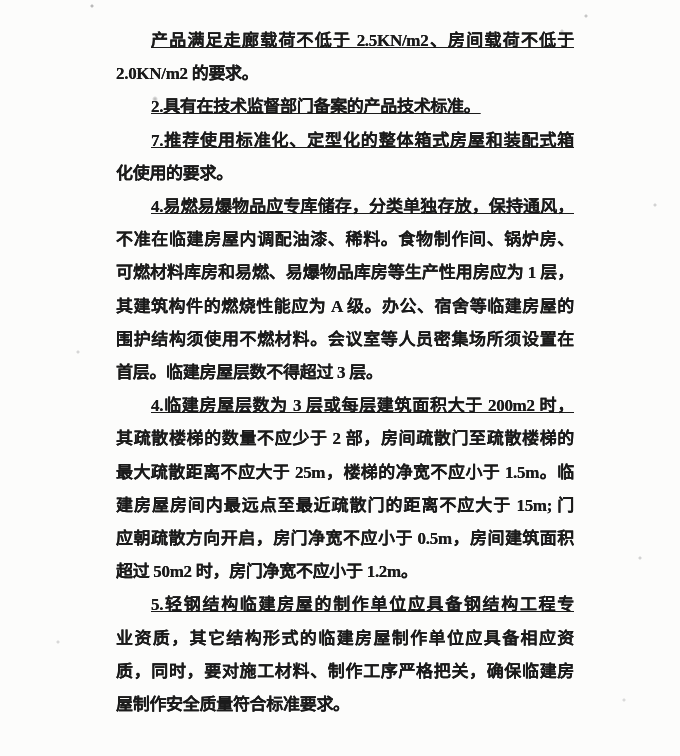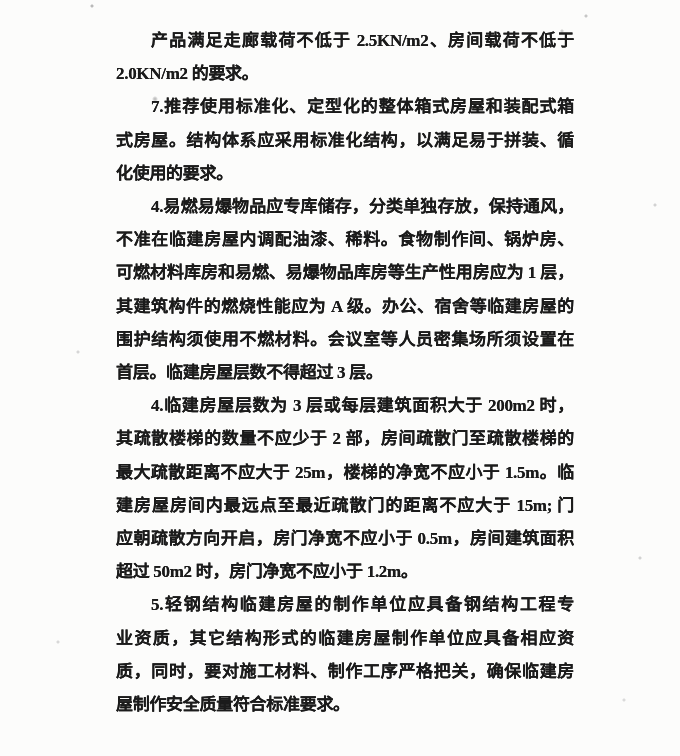--- a/index.html
+++ b/index.html
@@ -41,31 +41,32 @@
   .line {
     white-space: nowrap;
   }
   .line.fill {
     white-space: normal;
     text-align: justify;
     text-align-last: justify;
   }
   .line.indent {
     padding-left: 35px;
+    text-decoration: underline;
   }
 </style>
 </head>
 <body>
 
 <div class="page" style="--paper: #fcfcfb; --ink: #1b1b1b; width: 680px; height: 756px;">
   <div class="textblock">
       <div class="line indent fill">产品满足走廊载荷不低于 2.5KN/m2、房间载荷不低于</div>
       <div class="line">2.0KN/m2 的要求。</div>
+      <div class="line indent">2.具有在技术监督部门备案的产品技术标准。</div>
       <div class="line indent fill">7.推荐使用标准化、定型化的整体箱式房屋和装配式箱</div>
-      <div class="line fill">式房屋。结构体系应采用标准化结构，以满足易于拼装、循</div>
       <div class="line">化使用的要求。</div>
       <div class="line indent fill">4.易燃易爆物品应专库储存，分类单独存放，保持通风，</div>
       <div class="line fill">不准在临建房屋内调配油漆、稀料。食物制作间、锅炉房、</div>
       <div class="line fill">可燃材料库房和易燃、易爆物品库房等生产性用房应为 1 层，</div>
       <div class="line fill">其建筑构件的燃烧性能应为 A 级。办公、宿舍等临建房屋的</div>
       <div class="line fill">围护结构须使用不燃材料。会议室等人员密集场所须设置在</div>
       <div class="line">首层。临建房屋层数不得超过 3 层。</div>
       <div class="line indent fill">4.临建房屋层数为 3 层或每层建筑面积大于 200m2 时，</div>
       <div class="line fill">其疏散楼梯的数量不应少于 2 部，房间疏散门至疏散楼梯的</div>
       <div class="line fill">最大疏散距离不应大于 25m，楼梯的净宽不应小于 1.5m。临</div>

